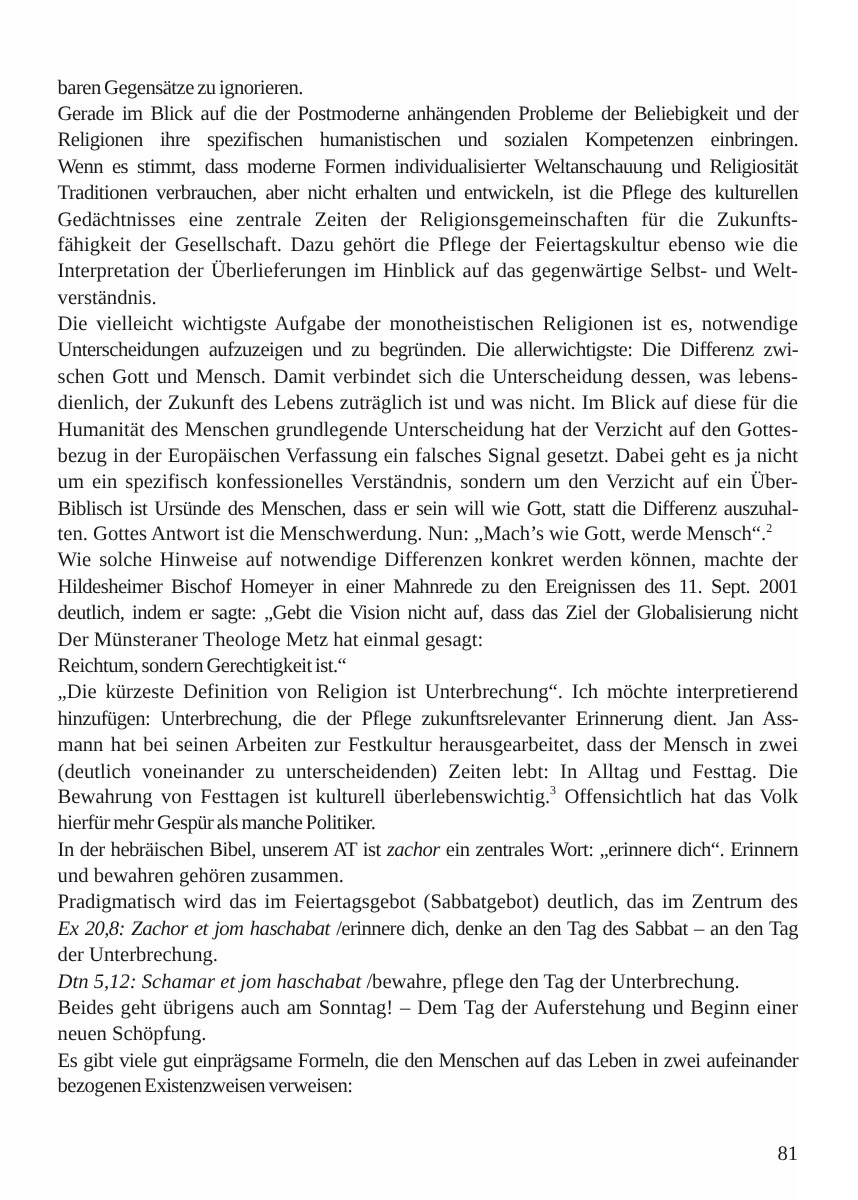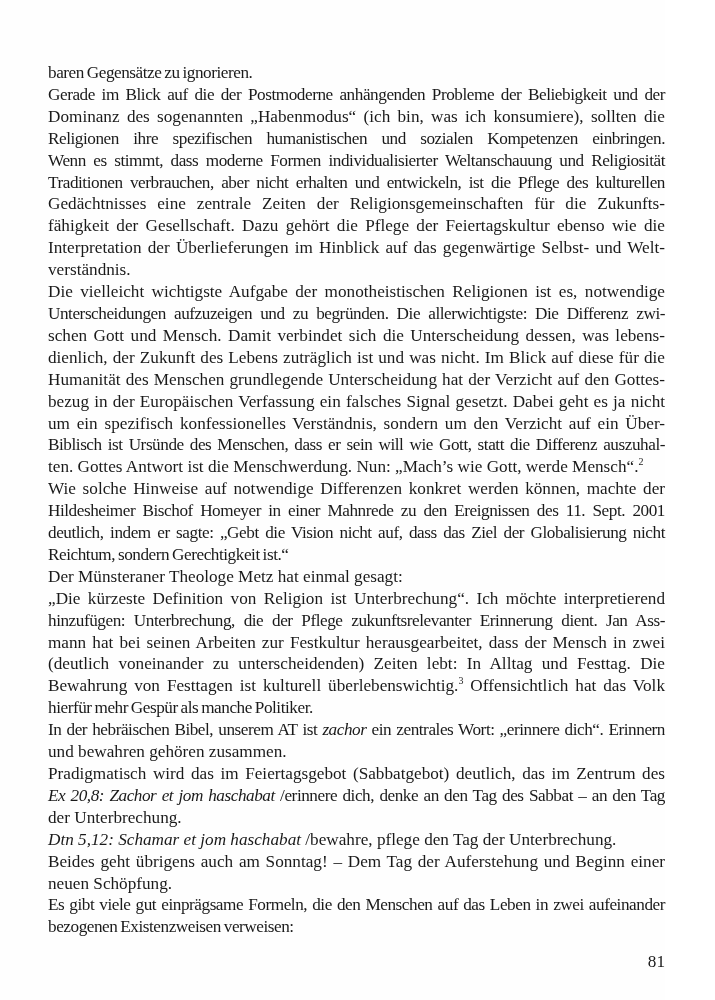--- a/index.html
+++ b/index.html
@@ -26,42 +26,41 @@
       font-family: "Liberation Serif", serif; font-size: 17.2px; color: #1a1a1a;
     }
   </style>
 </head>
 <body>
 
 <div class="page">
   <div class="text-block" id="text-block">
       <div class="line last tight"><span>baren Gegensätze zu ignorieren.</span></div>
       <div class="line tight"><span>Gerade im Blick auf die der Postmoderne anhängenden Probleme der Beliebigkeit und der</span></div>
-      <div class="line"><span>Dominanz des sogenannten „Habenmodus“ (ich bin, was ich konsumiere), sollten die</span></div>
       <div class="line tight"><span>Religionen ihre spezifischen humanistischen und sozialen Kompetenzen einbringen.</span></div>
       <div class="line tight"><span>Wenn es stimmt, dass moderne Formen individualisierter Weltanschauung und Religiosität</span></div>
       <div class="line tight"><span>Traditionen verbrauchen, aber nicht erhalten und entwickeln, ist die Pflege des kulturellen</span></div>
       <div class="line"><span>Gedächtnisses eine zentrale Zeiten der Religionsgemeinschaften für die Zukunfts-</span></div>
       <div class="line"><span>fähigkeit der Gesellschaft. Dazu gehört die Pflege der Feiertagskultur ebenso wie die</span></div>
       <div class="line"><span>Interpretation der Überlieferungen im Hinblick auf das gegenwärtige Selbst- und Welt-</span></div>
       <div class="line last"><span>verständnis.</span></div>
       <div class="line"><span>Die vielleicht wichtigste Aufgabe der monotheistischen Religionen ist es, notwendige</span></div>
       <div class="line tight"><span>Unterscheidungen aufzuzeigen und zu begründen. Die allerwichtigste: Die Differenz zwi-</span></div>
       <div class="line"><span>schen Gott und Mensch. Damit verbindet sich die Unterscheidung dessen, was lebens-</span></div>
       <div class="line"><span>dienlich, der Zukunft des Lebens zuträglich ist und was nicht. Im Blick auf diese für die</span></div>
       <div class="line"><span>Humanität des Menschen grundlegende Unterscheidung hat der Verzicht auf den Gottes-</span></div>
       <div class="line"><span>bezug in der Europäischen Verfassung ein falsches Signal gesetzt. Dabei geht es ja nicht</span></div>
       <div class="line"><span>um ein spezifisch konfessionelles Verständnis, sondern um den Verzicht auf ein Über-</span></div>
       <div class="line tight"><span>Biblisch ist Ursünde des Menschen, dass er sein will wie Gott, statt die Differenz auszuhal-</span></div>
       <div class="line last"><span>ten. Gottes Antwort ist die Menschwerdung. Nun: „Mach’s wie Gott, werde Mensch“.</span><sup>2</sup></div>
       <div class="line"><span>Wie solche Hinweise auf notwendige Differenzen konkret werden können, machte der</span></div>
       <div class="line tight"><span>Hildesheimer Bischof Homeyer in einer Mahnrede zu den Ereignissen des 11. Sept. 2001</span></div>
       <div class="line tight"><span>deutlich, indem er sagte: „Gebt die Vision nicht auf, dass das Ziel der Globalisierung nicht</span></div>
+      <div class="line last"><span>Der Münsteraner Theologe Metz hat einmal gesagt:</span></div>
       <div class="line last tight"><span>Reichtum, sondern Gerechtigkeit ist.“</span></div>
-      <div class="line last"><span>Der Münsteraner Theologe Metz hat einmal gesagt:</span></div>
       <div class="line"><span>„Die kürzeste Definition von Religion ist Unterbrechung“. Ich möchte interpretierend</span></div>
       <div class="line tight"><span>hinzufügen: Unterbrechung, die der Pflege zukunftsrelevanter Erinnerung dient. Jan Ass-</span></div>
       <div class="line"><span>mann hat bei seinen Arbeiten zur Festkultur herausgearbeitet, dass der Mensch in zwei</span></div>
       <div class="line"><span>(deutlich voneinander zu unterscheidenden) Zeiten lebt: In Alltag und Festtag. Die</span></div>
       <div class="line"><span>Bewahrung von Festtagen ist kulturell überlebenswichtig.</span><sup>3</sup><span> Offensichtlich hat das Volk</span></div>
       <div class="line last tight"><span>hierfür mehr Gespür als manche Politiker.</span></div>
       <div class="line tight"><span>In der hebräischen Bibel, unserem AT ist </span><em>zachor</em><span> ein zentrales Wort: „erinnere dich“. Erinnern</span></div>
       <div class="line last"><span>und bewahren gehören zusammen.</span></div>
       <div class="line"><span>Pradigmatisch wird das im Feiertagsgebot (Sabbatgebot) deutlich, das im Zentrum des</span></div>
       <div class="line tight"><em>Ex 20,8: Zachor et jom haschabat</em><span> /erinnere dich, denke an den Tag des Sabbat – an den Tag</span></div>

